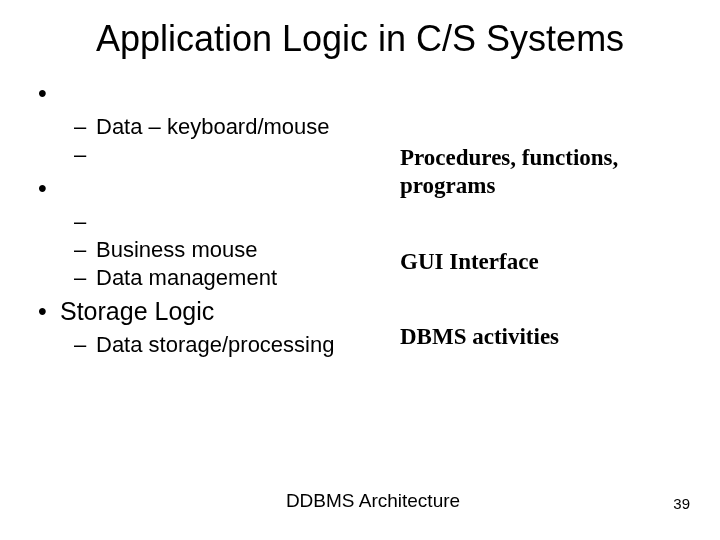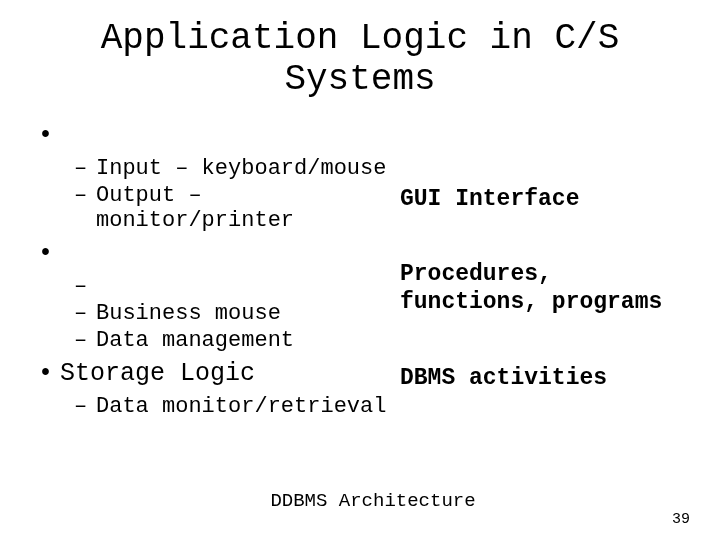--- a/index.html
+++ b/index.html
@@ -1,19 +1,18 @@
 <!DOCTYPE html>
 <html><head>
   <meta charset="utf-8">
   <style>
     * {
       margin: 0;
       padding: 0;
       box-sizing: border-box;
-      font-family: Liberation Mono, monospace;
     }
     body {
       width: 720px;
       height: 540px;
       background: #fff;
       font-family: Arial, Helvetica, sans-serif;
       color: #000;
       position: relative;
       padding: 18px 30px 0 30px;
     }
@@ -72,43 +71,42 @@
     .footer {
       position: absolute;
       bottom: 28px;
       left: 17px;
       width: 712px;
       font-size: 19px;
       text-align: center;
     }
     .page-num {
       position: absolute;
-      bottom: 12px;
+      bottom: 28px;
       right: 30px;
       font-size: 15px;
     }
   </style>
 </head>
 <body>
 
 <h1 class="title">Application Logic in C/S Systems</h1>
 
 <div class="content">
   <div class="left-col">
 
     <div class="bullet-1">
       <span class="dot">•</span>
     </div>
     <div class="bullet-2">
       <span class="dash">–</span>
-      <span>Input – keyboard/mouse</span>
+      <span>Data – keyboard/mouse</span>
     </div>
     <div class="bullet-2">
       <span class="dash">–</span>
-      <span>Output – monitor/printer</span>
     </div>
 
     <div class="section-gap"></div>
 
     <div class="bullet-1">
       <span class="dot">•</span>
     </div>
     <div class="bullet-2">
       <span class="dash">–</span>
     </div>
@@ -122,26 +120,26 @@
     </div>
 
     <div class="section-gap"></div>
 
     <div class="bullet-1">
       <span class="dot">•</span>
       <span>Storage Logic</span>
     </div>
     <div class="bullet-2">
       <span class="dash">–</span>
-      <span>Data monitor/retrieval</span>
+      <span>Data storage/processing</span>
     </div>
 
   </div>
 
   <div class="right-col">
+    <div class="right-item">Procedures, functions, programs</div>
     <div class="right-item">GUI Interface</div>
-    <div class="right-item">Procedures, functions, programs</div>
     <div class="right-item">DBMS activities</div>
   </div>
 </div>
 
 <div class="footer">DDBMS Architecture</div>
 <div class="page-num">39</div>
 
 </body></html>

